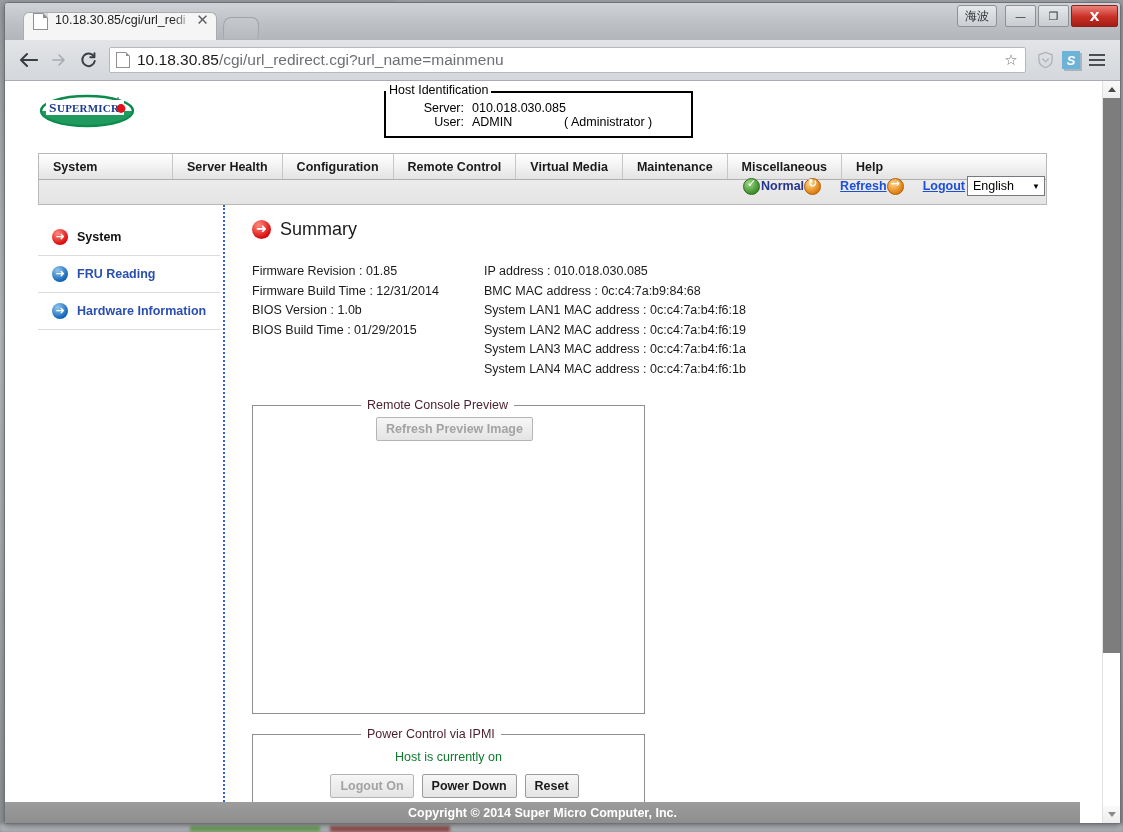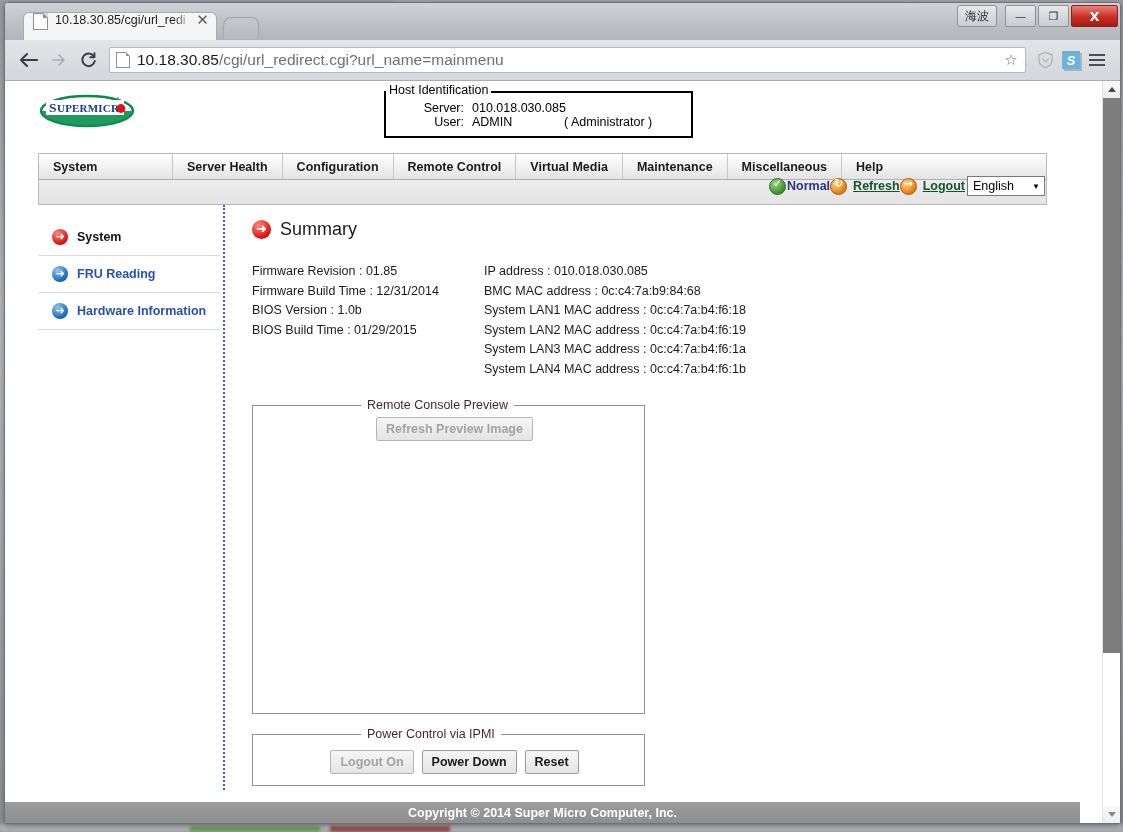--- a/index.html
+++ b/index.html
@@ -213,21 +213,21 @@
     font-family:"DejaVu Sans", sans-serif;
   }
   .st-ico.orange { background: radial-gradient(circle at 35% 30%, #ffd68a, #e07c10 72%); border:1px solid #a85d08; }
   .st-ico.orange:after {
     content:'\21BB'; position:absolute; left:0; top:-2px; width:100%;
     text-align:center; font-size:11px; color:#fff; font-weight:bold;
     font-family:"DejaVu Sans", sans-serif;
   }
   .st-ico.orange.logout:after { content:'\2192'; }
   .st-text { color: #26348c; font-weight: bold; margin: 0 0 0 1px; }
-  .st-link { color: #14532d; font-weight: bold; text-decoration: underline; margin-left: 6px; }
+  .st-link { color: #1d4ed8; font-weight: bold; text-decoration: underline; margin-left: 19px; }
   .langsel {
     margin-left: 2px; height: 20px; width: 78px;
     border: 1px solid #767a7e; background: #fff;
     display: flex; align-items: center; justify-content: space-between;
     padding: 0 4px 0 5px; box-sizing: border-box;
     font-size: 12.5px; color: #000;
   }
   .langsel .caret { font-size: 8px; color: #000; }
 
   
@@ -549,20 +549,21 @@
             <fieldset class="panel">
               <legend>Remote Console Preview</legend>
               <div class="preview-body">
                 <button class="btn disabled">Refresh Preview Image</button>
               </div>
             </fieldset>
 
             <fieldset class="panel power">
               <legend>Power Control via IPMI</legend>
               <div class="power-body">
+                <div class="power-status">Host is currently on</div>
                 <div class="power-btns">
                   <button class="btn disabled">Logout On</button>
                   <button class="btn">Power Down</button>
                   <button class="btn">Reset</button>
                 </div>
               </div>
             </fieldset>
 
           </div>
         </div>

